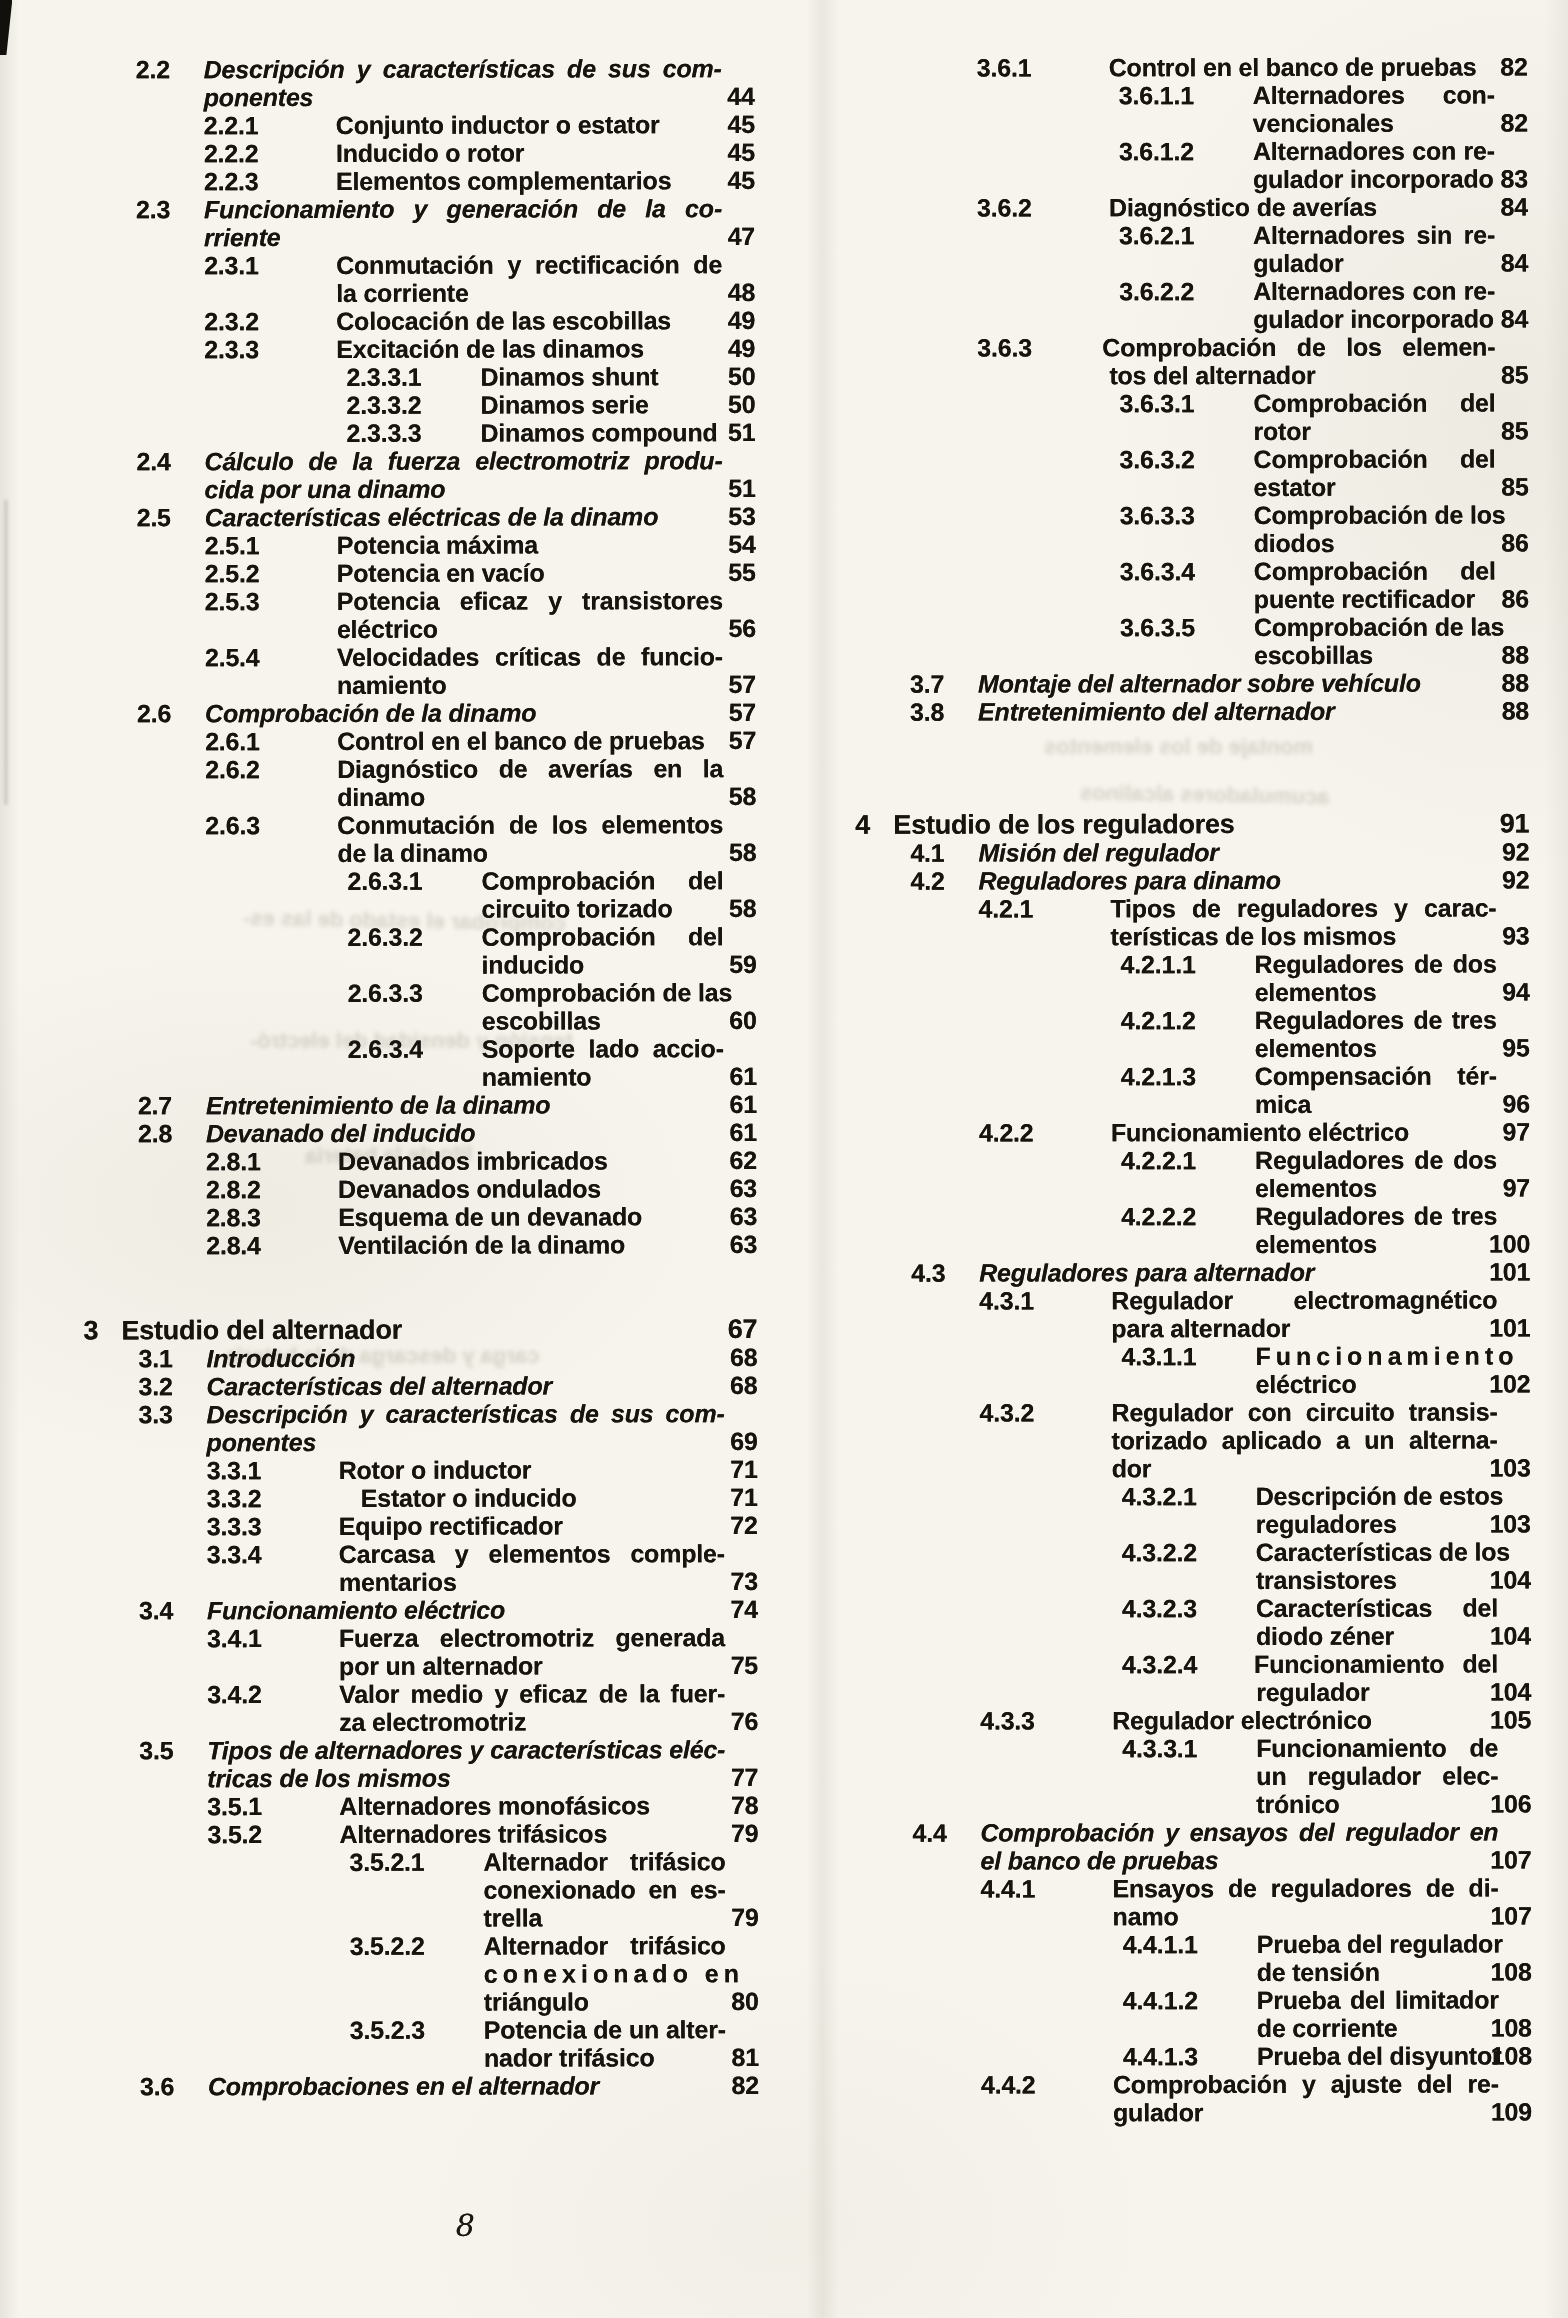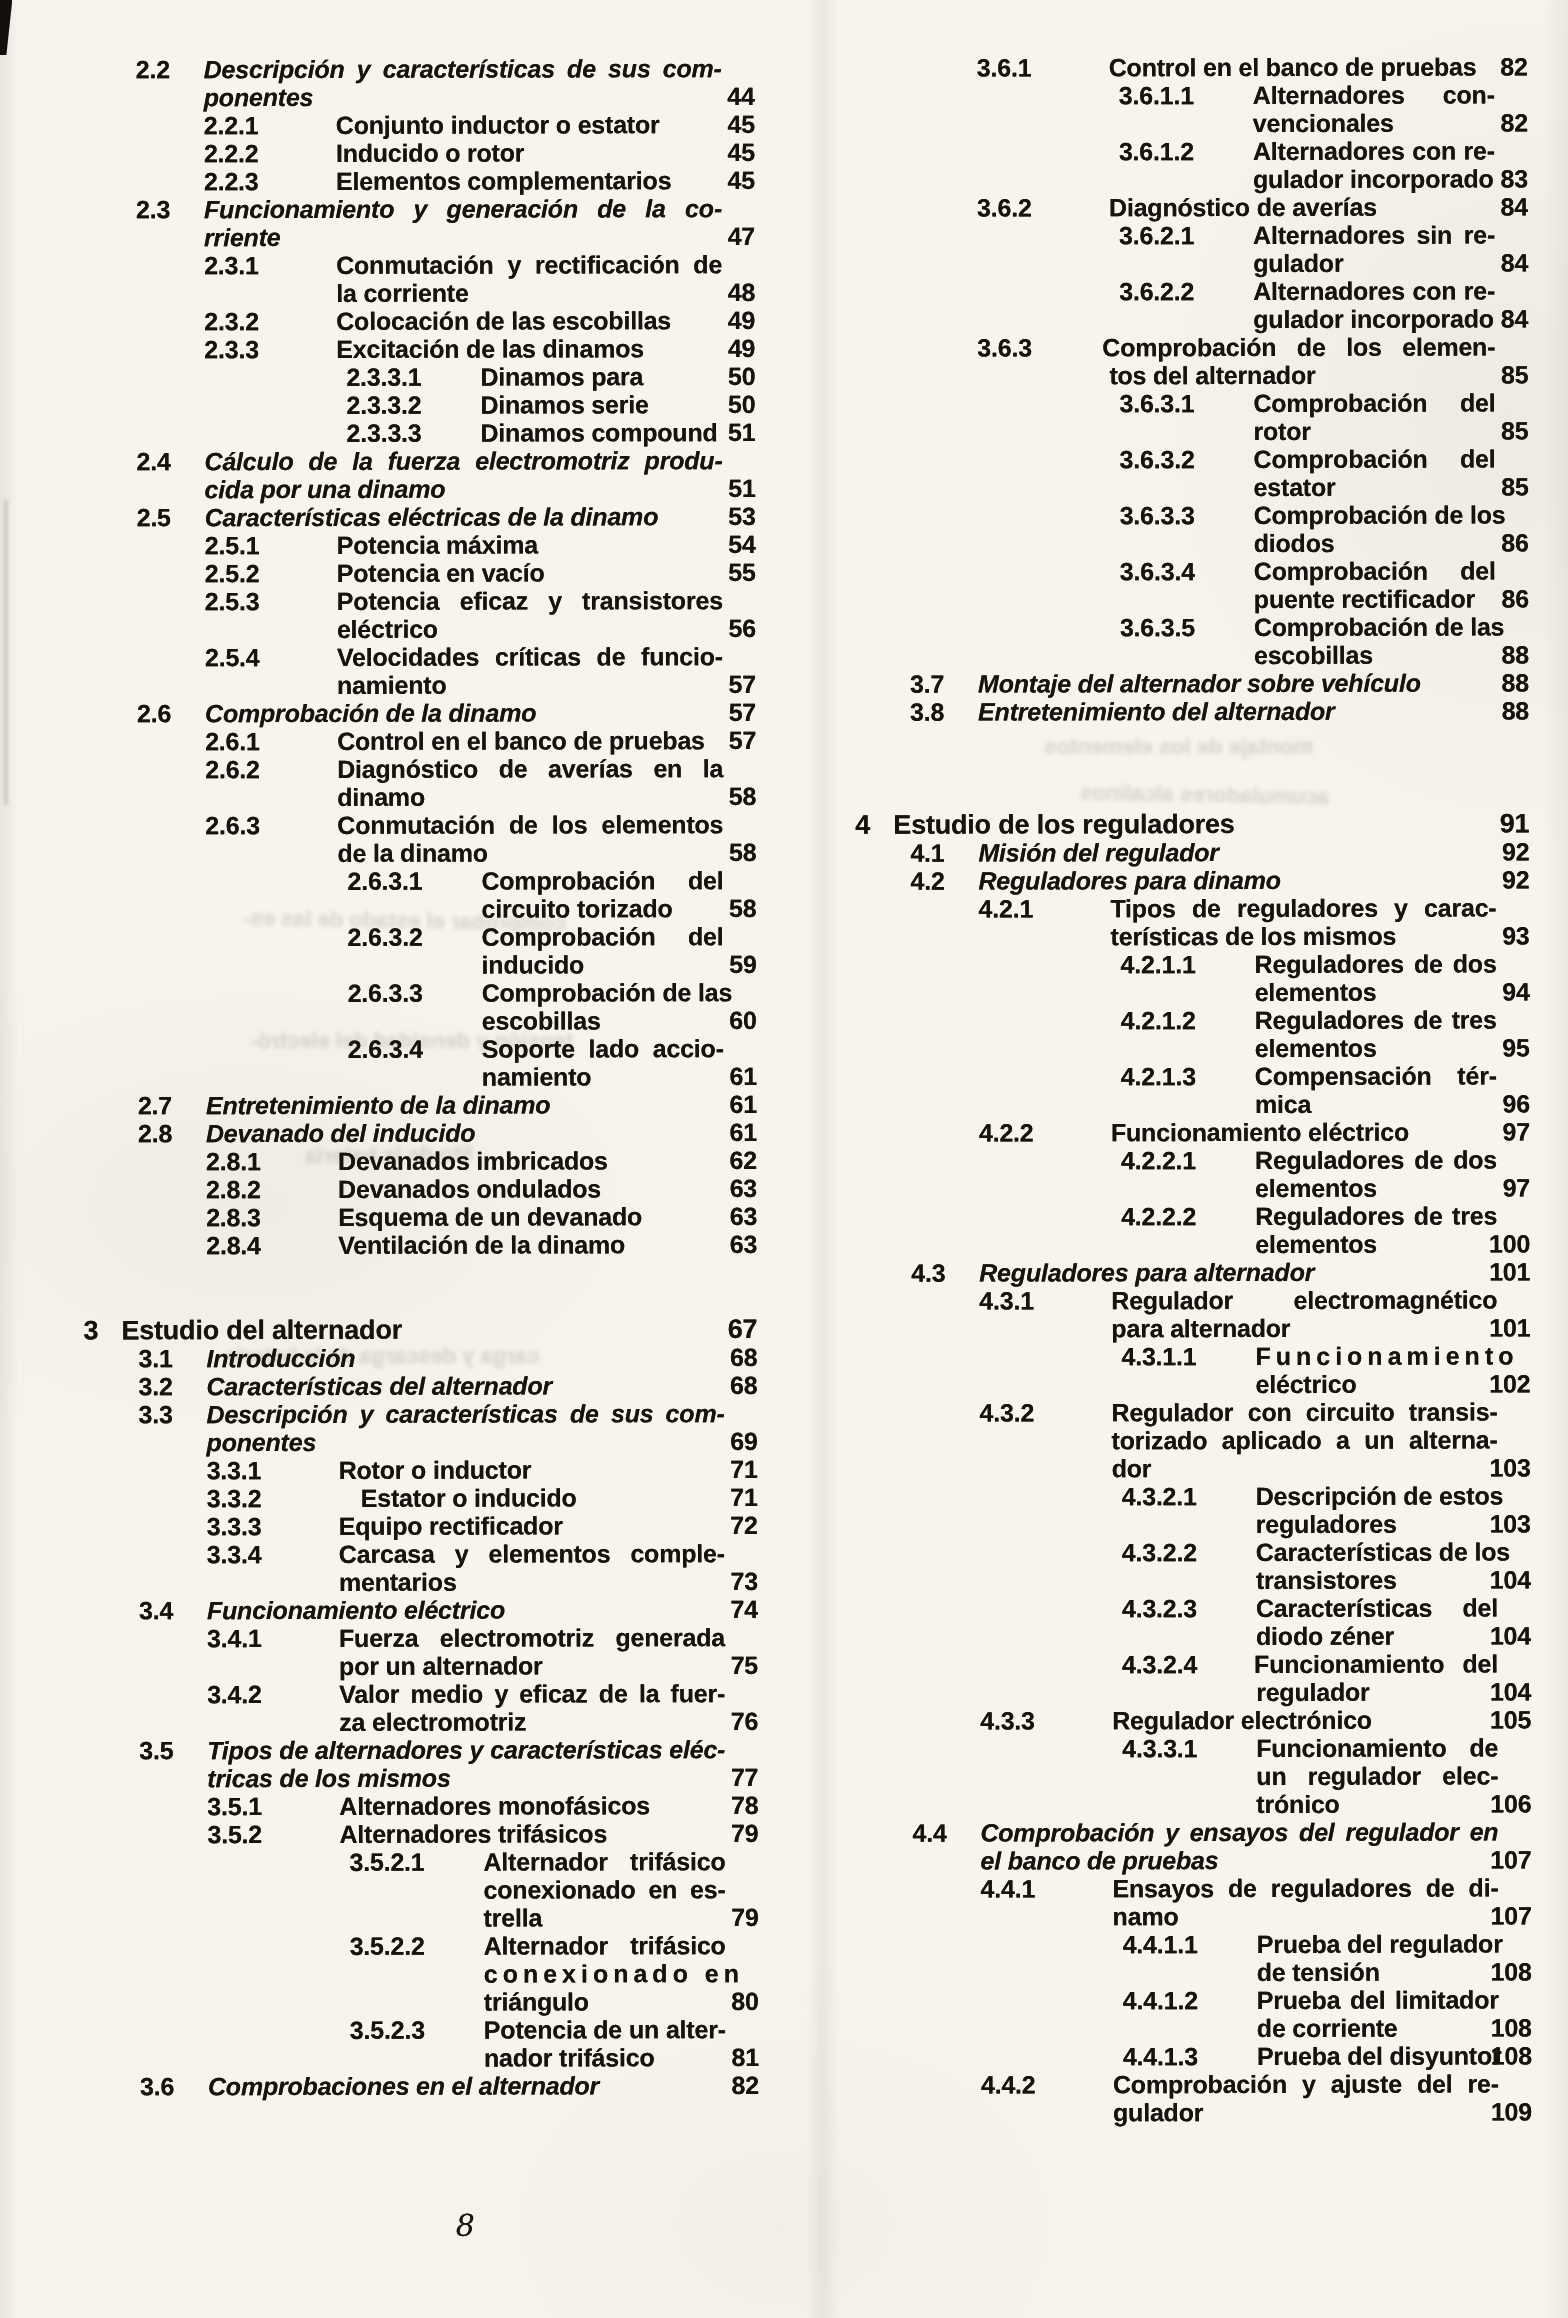--- a/index.html
+++ b/index.html
@@ -121,21 +121,21 @@
         <div class="entry">
           <div class="line">
             <span class="num" style="left: 123px;">2.3.3</span>
             <span class="txt" style="left: 255px;">Excitación de las dinamos</span>
             <span class="pg">49</span>
           </div>
         </div>
         <div class="entry">
           <div class="line">
             <span class="num" style="left: 265px;">2.3.3.1</span>
-            <span class="txt" style="left: 399px;">Dinamos para</span>
+            <span class="txt" style="left: 399px;">Dinamos shunt</span>
             <span class="pg">50</span>
           </div>
         </div>
         <div class="entry">
           <div class="line">
             <span class="num" style="left: 265px;">2.3.3.2</span>
             <span class="txt" style="left: 399px;">Dinamos serie</span>
             <span class="pg">50</span>
           </div>
         </div>

